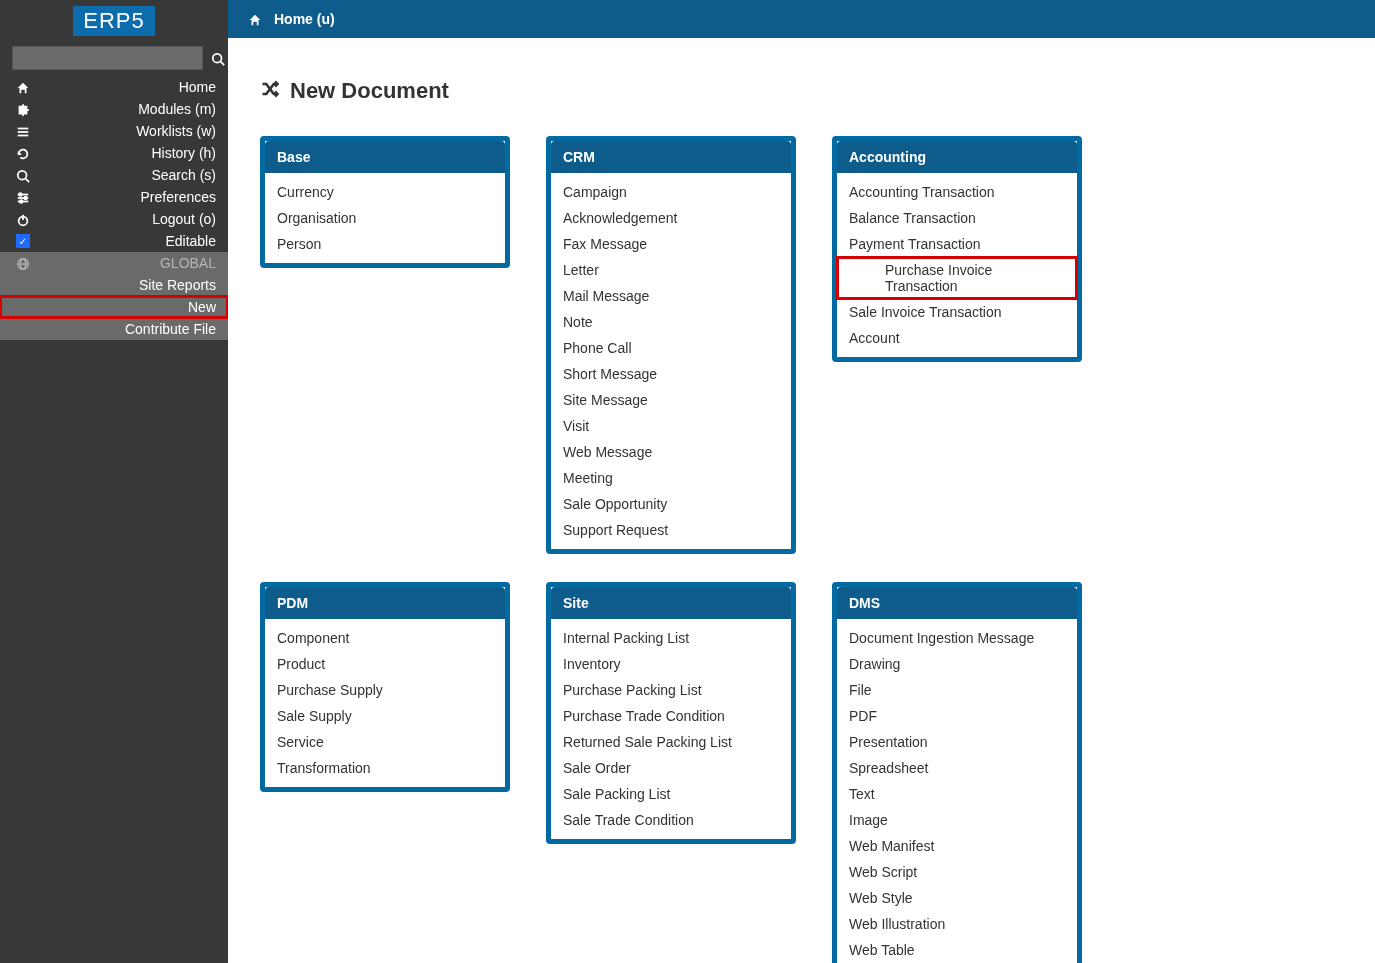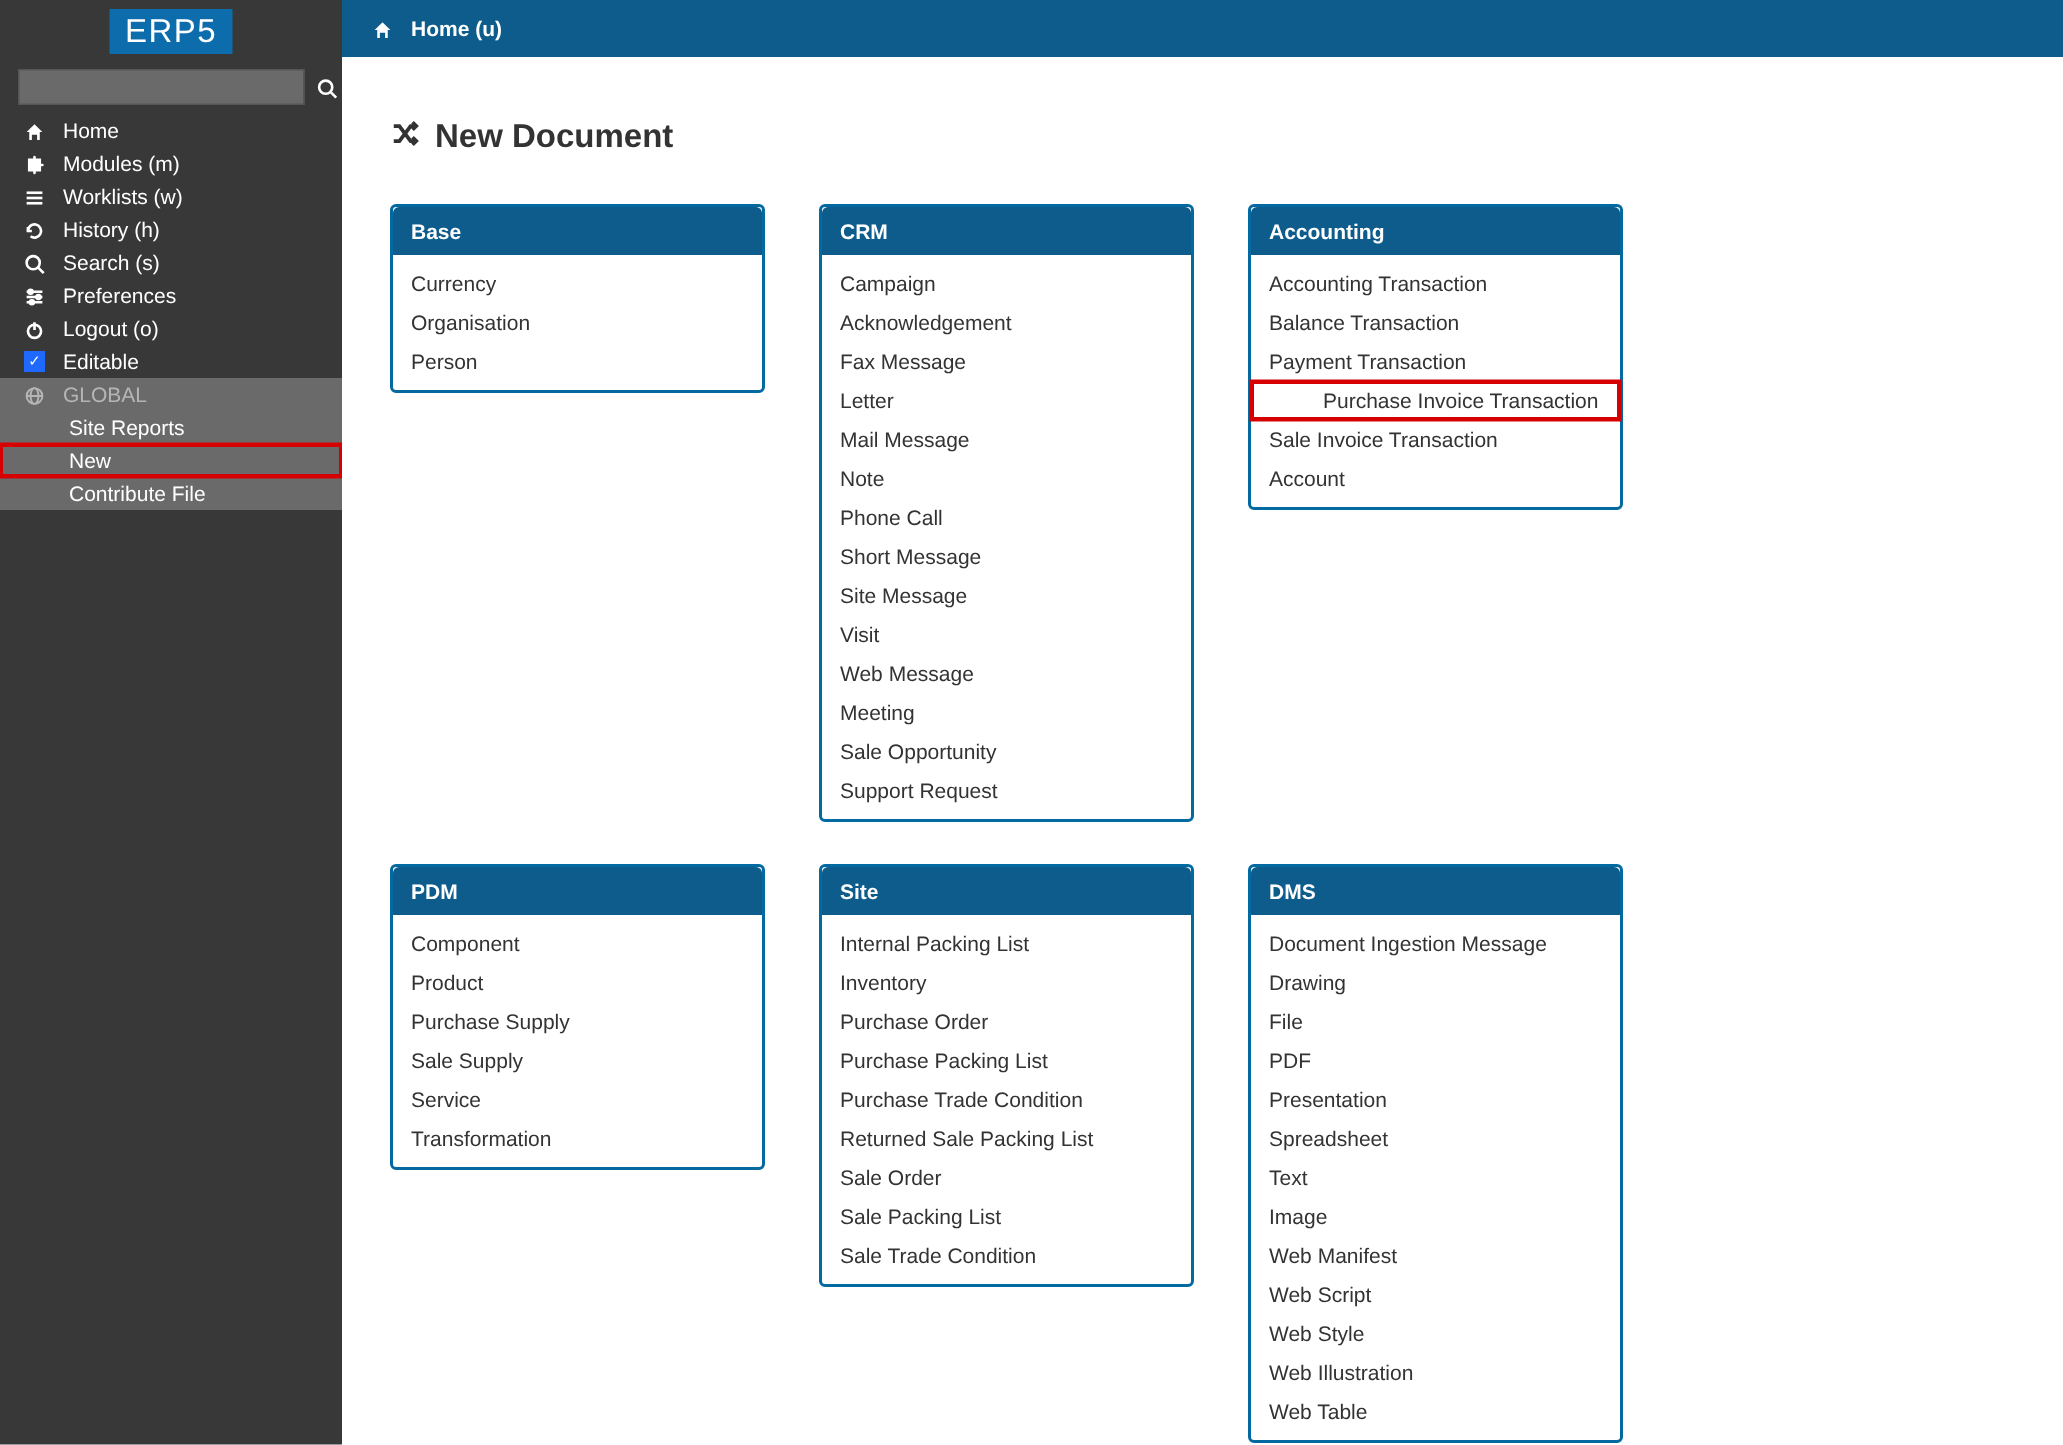--- a/index.html
+++ b/index.html
@@ -48,21 +48,21 @@
     padding: 0 6px;
   }
   .search-btn {
     background: none;
     border: none;
     color: #fff;
     cursor: pointer;
     font-size: 14px;
     padding: 0 2px;
   }
-  .nav { list-style: none; }
+  .nav { list-style: none; text-align: right; }
   .nav li {
     display: flex;
     align-items: center;
     padding: 3px 12px 3px 16px;
     font-size: 14px;
     cursor: pointer;
     color: #fff;
   }
   .nav li .nav-icon {
     width: 26px;
@@ -113,21 +113,21 @@
     gap: 10px;
   }
   .page-title .shuffle { font-size: 18px; }
   .grid {
     display: grid;
     grid-template-columns: 250px 250px 250px;
     gap: 28px 36px;
     align-items: start;
   }
   .card {
-    border: 2px solid #0369a1;
+    border: 5px solid #0369a1;
     border-radius: 4px;
     background: #fff;
   }
   .card-header {
     background: #0e5c8c;
     color: #fff;
     font-weight: bold;
     padding: 8px 12px;
     font-size: 14px;
     border-radius: 4px 4px 0 0;
@@ -309,21 +309,20 @@
           <div class="doc-item">Sale Supply</div>
           <div class="doc-item">Service</div>
           <div class="doc-item">Transformation</div>
         </div>
       </div>
       <div class="card">
         <div class="card-header">Site</div>
         <div class="card-body">
           <div class="doc-item">Internal Packing List</div>
           <div class="doc-item">Inventory</div>
-          <div class="doc-item">Purchase Order</div>
           <div class="doc-item">Purchase Packing List</div>
           <div class="doc-item">Purchase Trade Condition</div>
           <div class="doc-item">Returned Sale Packing List</div>
           <div class="doc-item">Sale Order</div>
           <div class="doc-item">Sale Packing List</div>
           <div class="doc-item">Sale Trade Condition</div>
         </div>
       </div>
       <div class="card">
         <div class="card-header">DMS</div>

